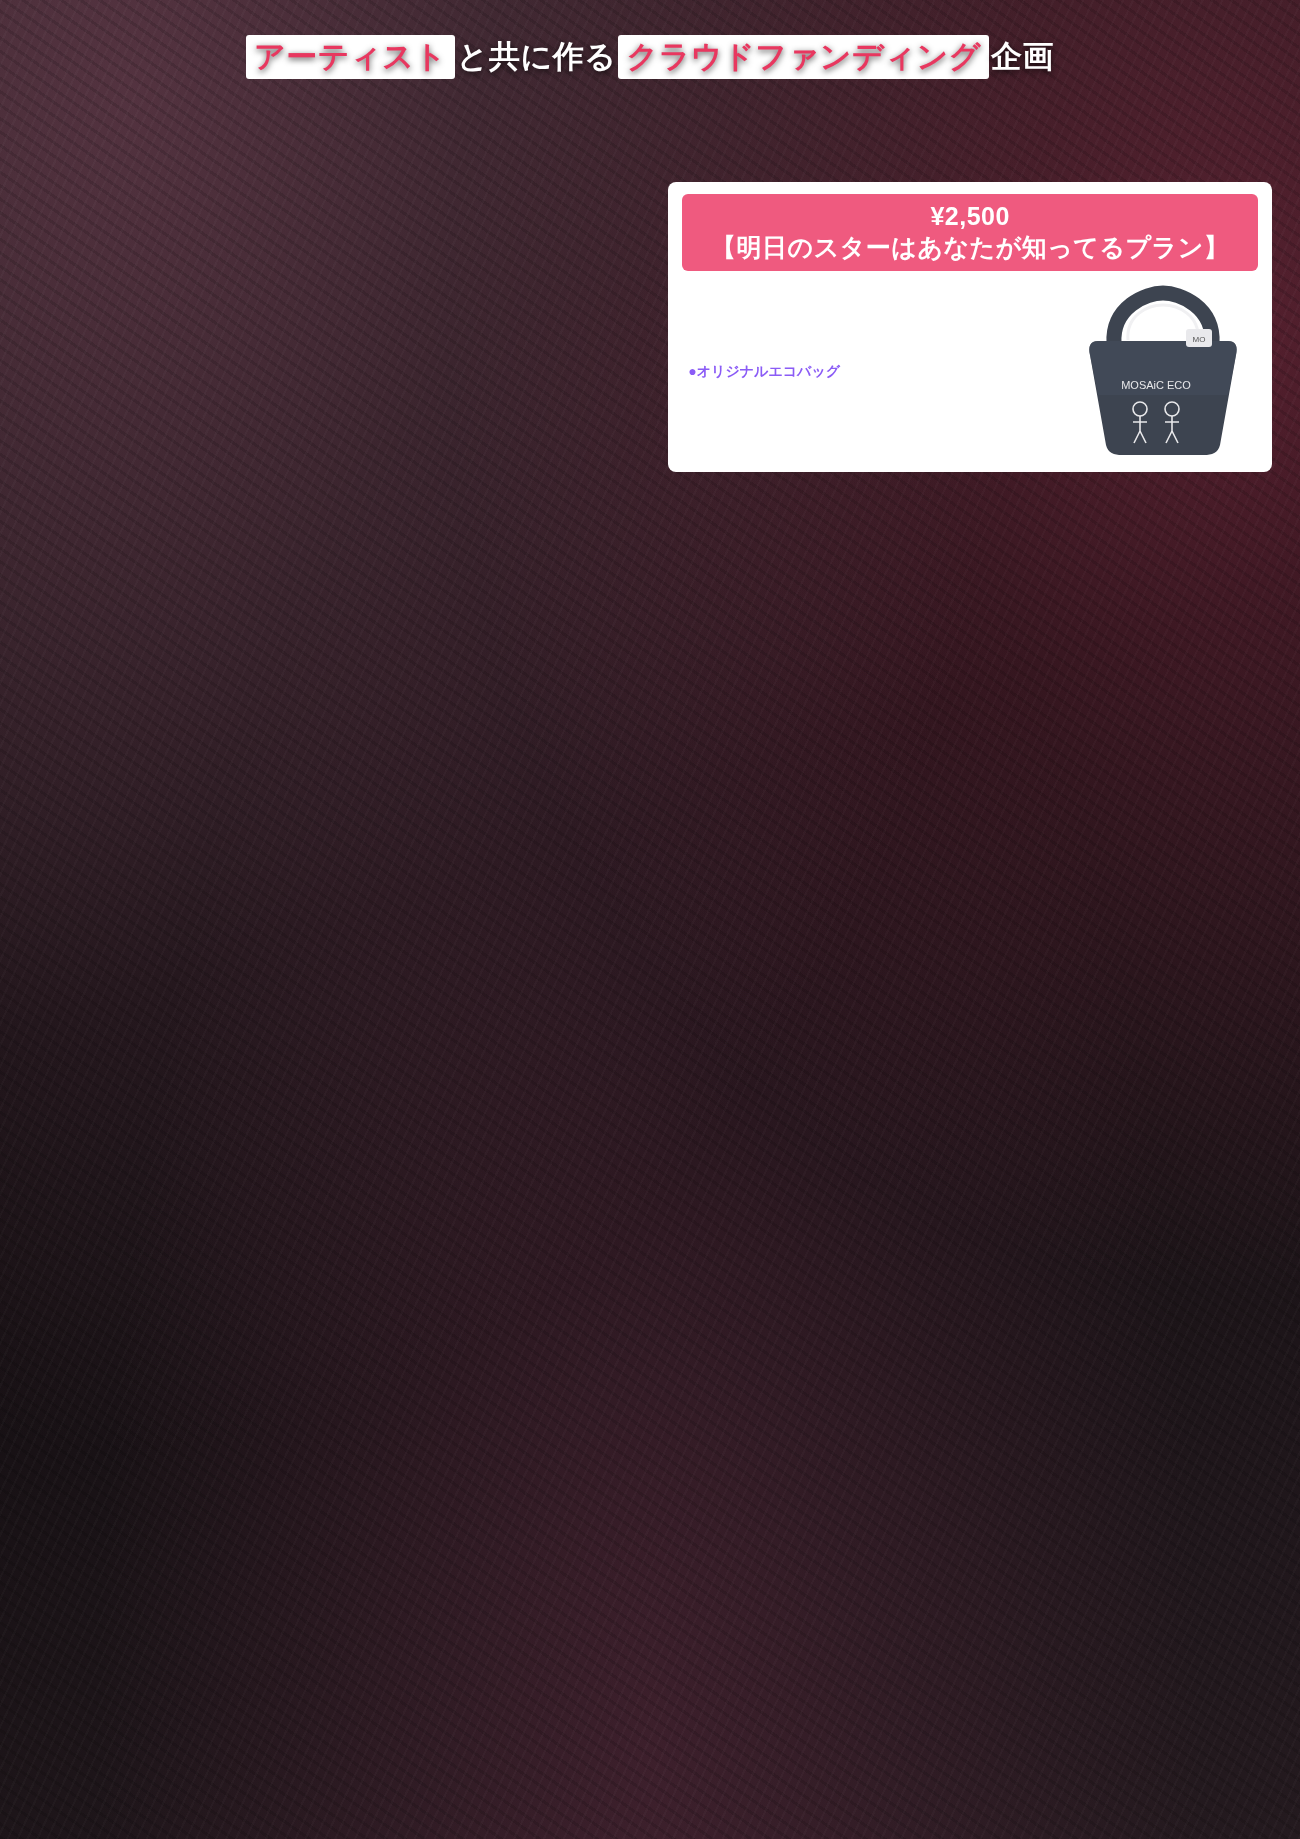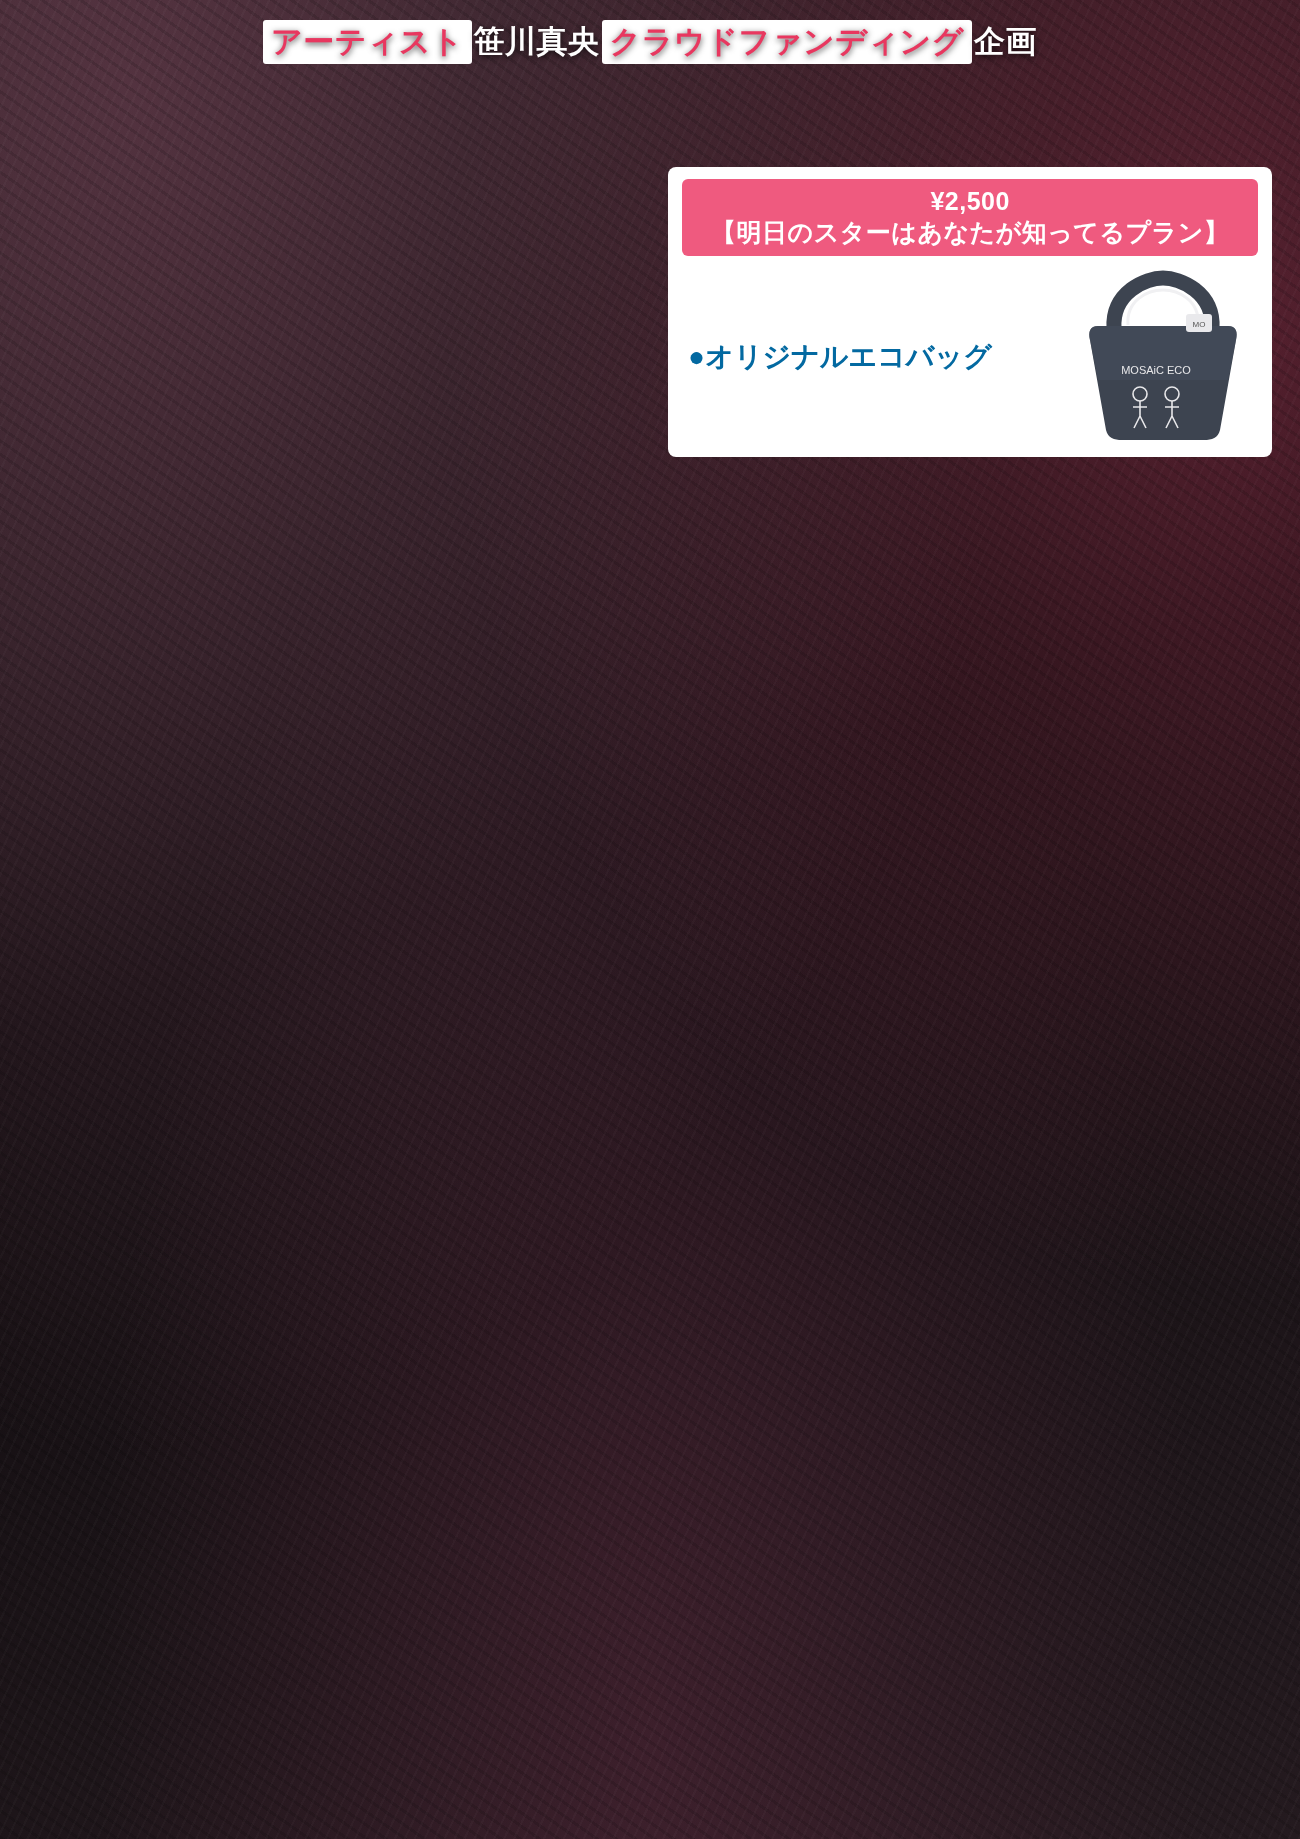--- a/index.html
+++ b/index.html
@@ -29,20 +29,21 @@
       repeating-linear-gradient(35deg, rgba(0,0,0,.12) 0 3px, rgba(0,0,0,0) 3px 11px);
   }
   .page { position:relative; width:1300px; height:1839px; }
 
   
   .header { position:relative; padding:20px 0 8px; text-align:center; }
   .tagline{
     font-size:31px; font-weight:bold; color:#ffffff; letter-spacing:.5px;
     display:flex; justify-content:center; align-items:center; gap:2px;
     text-shadow:0 2px 6px rgba(0,0,0,.7);
+    margin-top:15px;
   }
   .tagline .hl{
     background:#ffffff; color:#e8375f; padding:1px 8px; border-radius:3px;
     font-weight:bold;
   }
   .title-row{
     display:flex; align-items:flex-end; justify-content:center; gap:10px;
     margin-top:10px;
   }
   .main-title{
@@ -95,21 +96,21 @@
   }
   .mini-card .plan-label{ font-size:25px; padding:6px 14px; }
   .mini-card .bullet-line{ font-size:22px; margin-top:8px; }
 
   .eco-card{
     background:#fff; border-radius:8px; padding:12px 14px; text-align:center;
     min-height:262px; position:relative;
   }
   .eco-card .plan-label{ font-size:25px; width:100%; }
   .eco-body{ display:flex; align-items:center; margin-top:14px; }
-  .eco-text{ flex:1; color:#0369a1; font-weight:bold; font-size:28px; text-align:left; padding-left:6px;}
+  .eco-text{ flex:1; color:#8b5cf6; font-weight:bold; font-size:14px; text-align:left; padding-left:6px;}
   .eco-img{ width:190px; height:175px; position:relative;text-decoration:underline; }
 
   
   .hl-line{
     color:#e2375d; font-weight:bold; font-size:23px; text-align:center; margin:10px 0 8px;
   }
   .artist-lines{ font-size:18.5px; font-weight:bold; color:#1c1c1c; line-height:1.75; }
   .artist-lines div{ text-align:left; }
 
   
@@ -133,21 +134,21 @@
 </style>
 </head>
 <body>
 
 <div class="page">
   <div class="bg-layer"></div>
 
   <div class="header">
     <div class="tagline">
       <span class="hl">アーティスト</span>
-      <span>笹川真央</span>
+      <span>と共に作る</span>
       <span class="hl">クラウドファンディング</span>
       <span>企画</span>
     </div>
   </div>
 
   <div class="panel">
     <div class="panel-title">クラウドファンディング プラン一覧</div>
 
     <div class="top-grid">
       <div class="top-left">

